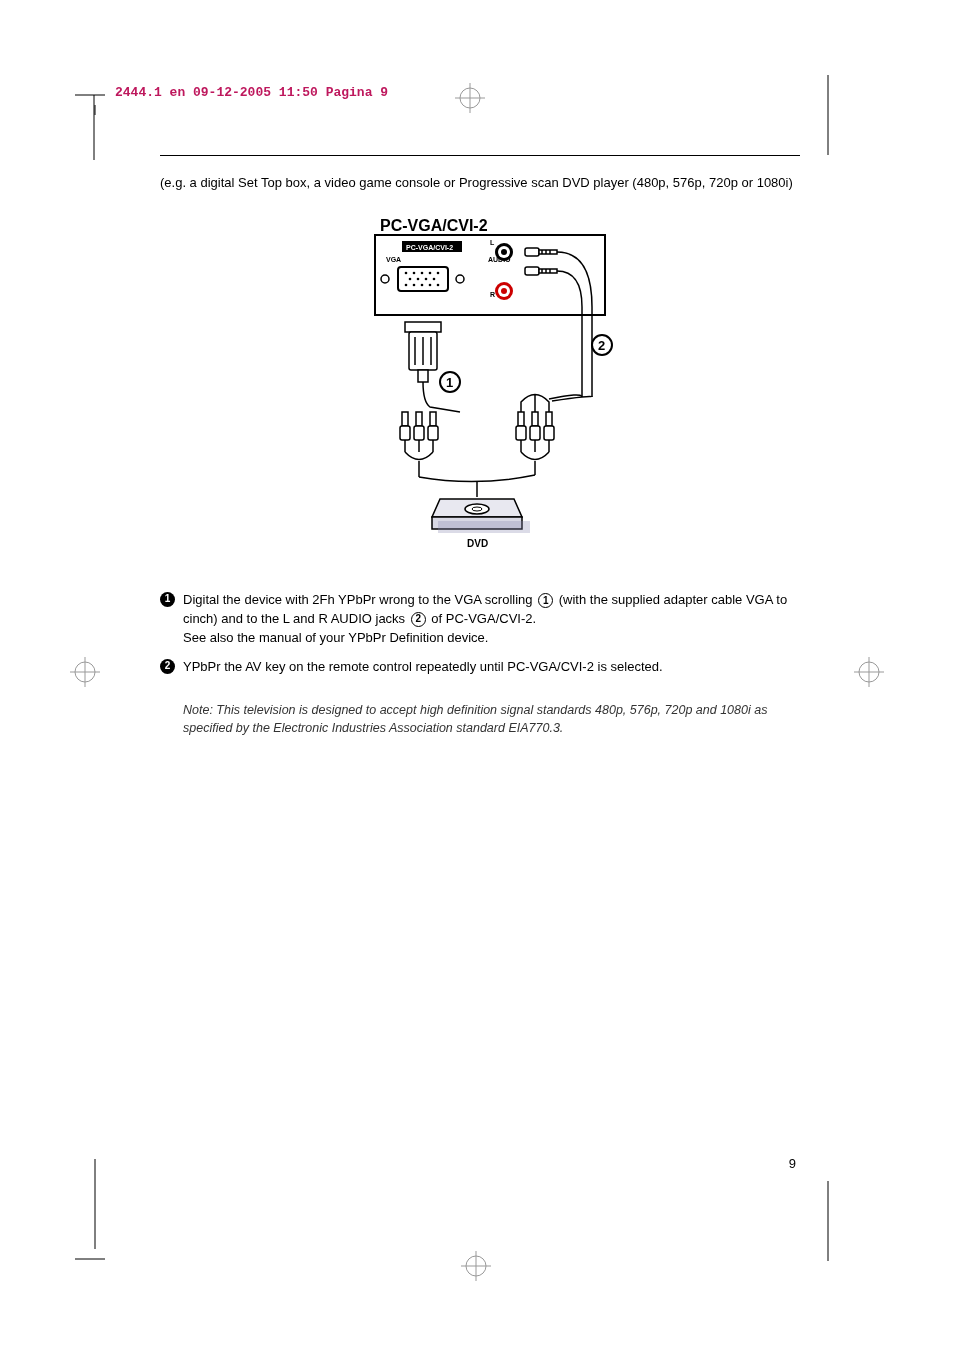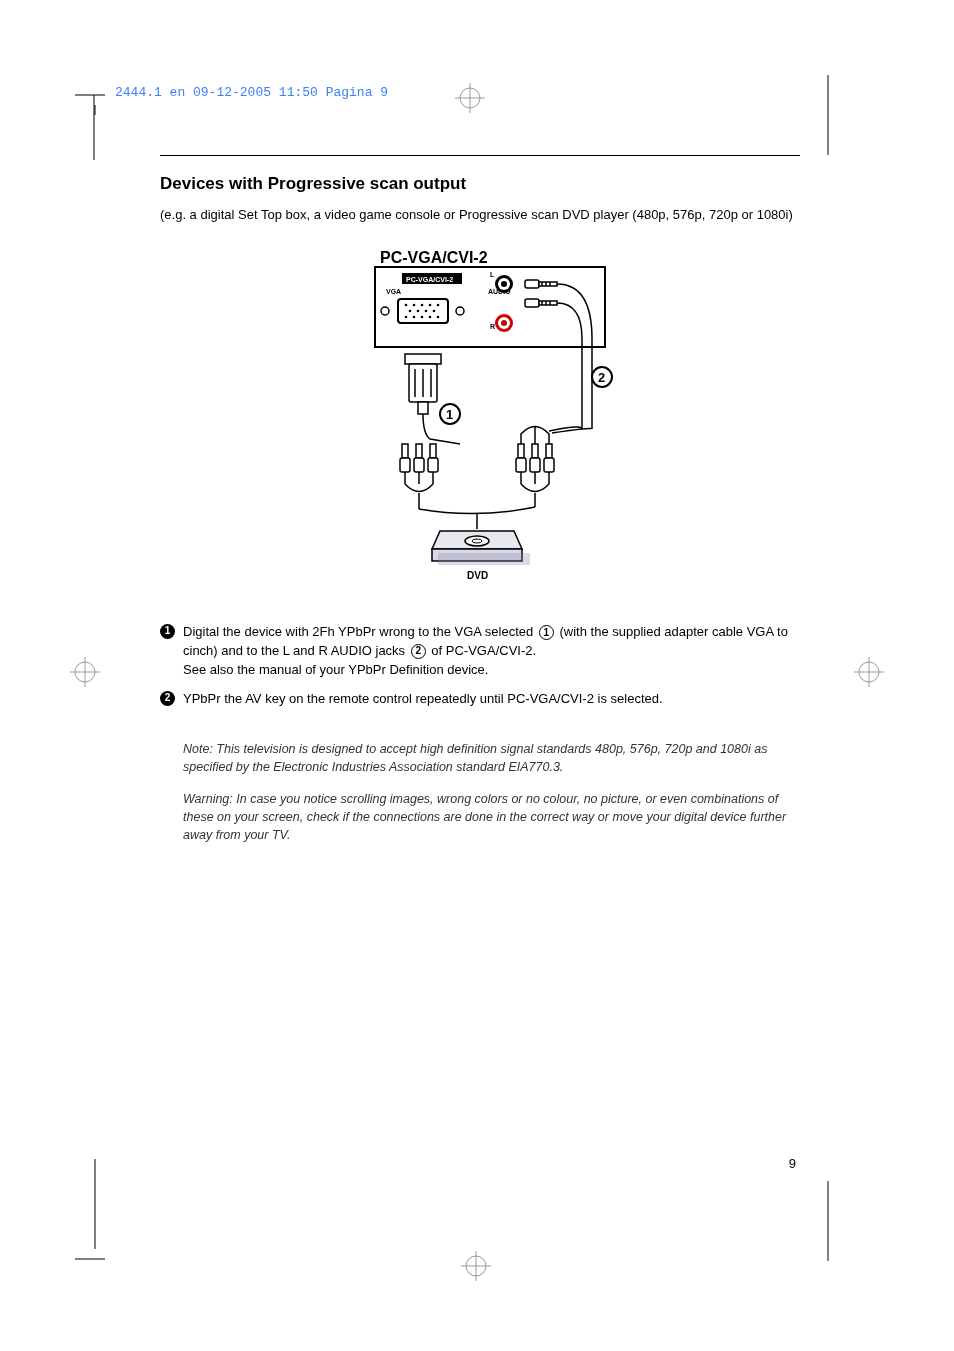--- a/index.html
+++ b/index.html
@@ -26,21 +26,22 @@
       stroke: #000;
       stroke-width: 1;
       fill: none;
     }
     .header-line {
       position: absolute;
       top: 85px;
       left: 115px;
       font-family: "Courier New", monospace;
       font-size: 13px;
-      color: #3b82f6;
+      color: #be185d;
+      font-weight: bold;
     }
     .reg-mark-top {
       position: absolute;
       top: 78px;
       left: 450px;
     }
     .reg-mark-bottom {
       position: absolute;
       bottom: 65px;
       left: 456px;
@@ -118,21 +119,21 @@
       width: 15px;
       height: 15px;
       border: 1.5px solid #000;
       border-radius: 50%;
       font-size: 10px;
       font-weight: bold;
       vertical-align: middle;
       margin: 0 2px;
     }
     .note-block {
-      margin-top: 31px;
+      margin-top: 24px;
       font-size: 12.5px;
       font-style: italic;
       line-height: 1.45;
       color: #333;
       padding-left: 23px;
     }
     .note-block p {
       margin-bottom: 14px;
     }
     .page-number {
@@ -187,21 +188,20 @@
   <svg class="reg-mark-right" width="40" height="40">
     <circle cx="20" cy="20" r="10" fill="none" stroke="#999" stroke-width="1"></circle>
     <line x1="5" y1="20" x2="35" y2="20" stroke="#999" stroke-width="1"></line>
     <line x1="20" y1="5" x2="20" y2="35" stroke="#999" stroke-width="1"></line>
   </svg>
 
   <div class="header-line">2444.1 en  09-12-2005  11:50  Pagina 9</div>
 
   <div class="content">
     <hr class="hr-top">
-    <h2>Devices with Progressive scan output</h2>
     <p class="intro">(e.g. a digital Set Top box, a video game console or Progressive scan DVD player (480p, 576p, 720p or 1080i)</p>
 
     <div class="diagram-container">
       <svg class="diagram" width="300" height="335" viewBox="0 0 300 335">
 
         <rect x="45" y="18" width="230" height="80" fill="none" stroke="#000" stroke-width="2"></rect>
 
         <text x="50" y="14" font-family="Arial" font-size="16" font-weight="bold">PC-VGA/CVI-2</text>
 
         <rect x="72" y="24" width="60" height="11" fill="#000"></rect>
@@ -309,34 +309,33 @@
           <path d="M 108 304 L 200 304 L 200 316 L 108 316" fill="#8888b0" fill-opacity="0.3"></path>
         </g>
         <text x="137" y="330" font-family="Arial" font-size="10" font-weight="bold">DVD</text>
       </svg>
     </div>
 
     <div class="step-list">
       <div class="step">
         <div class="step-num">1</div>
         <div class="step-body">
-          <span>Digital the device with </span><b>2Fh YPbPr</b><span> wrong to the </span><b>VGA</b><span> selected </span><span class="inline-circle">1</span><span> (with the supplied adapter cable VGA to cinch) and to the </span><b>L</b><span> and </span><b>R AUDIO</b><span> jacks </span><span class="inline-circle">2</span><span> of </span><b>PC-VGA/CVI-2</b><span>.</span><br>
+          <span>Digital the device with </span><b>2Fh YPbPr</b><span> wrong to the </span><b>VGA</b><span> scrolling </span><span class="inline-circle">1</span><span> (with the supplied adapter cable VGA to cinch) and to the </span><b>L</b><span> and </span><b>R AUDIO</b><span> jacks </span><span class="inline-circle">2</span><span> of </span><b>PC-VGA/CVI-2</b><span>.</span><br>
           <span>See also the manual of your YPbPr Definition device.</span>
         </div>
       </div>
       <div class="step">
         <div class="step-num">2</div>
         <div class="step-body">
           <span>YPbPr the </span><b>AV</b><span> key on the remote control repeatedly until </span><b>PC-VGA/CVI-2</b><span> is selected.</span>
         </div>
       </div>
     </div>
 
     <div class="note-block">
       <p>
         <span>Note: This television is designed to accept high definition signal standards 480p, 576p, 720p and 1080i as specified by the Electronic Industries Association standard EIA770.3.</span><br>
       </p>
-      <p>Warning: In case you notice scrolling images, wrong colors or no colour, no picture, or even combinations of these on your screen, check if the connections are done in the correct way or move your digital device further away from your TV.</p>
     </div>
   </div>
 
   <div class="page-number">9</div>
 </div>
 
 </body></html>

